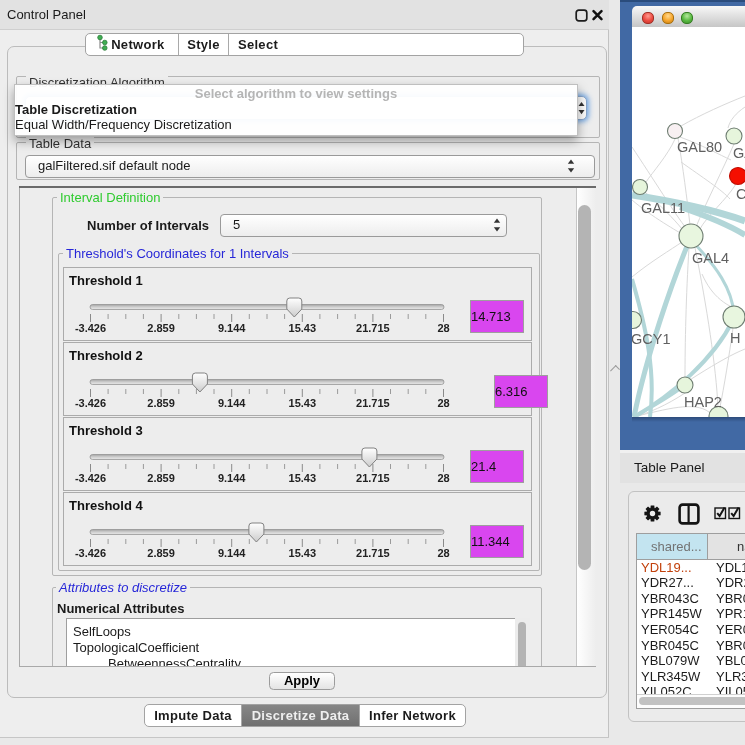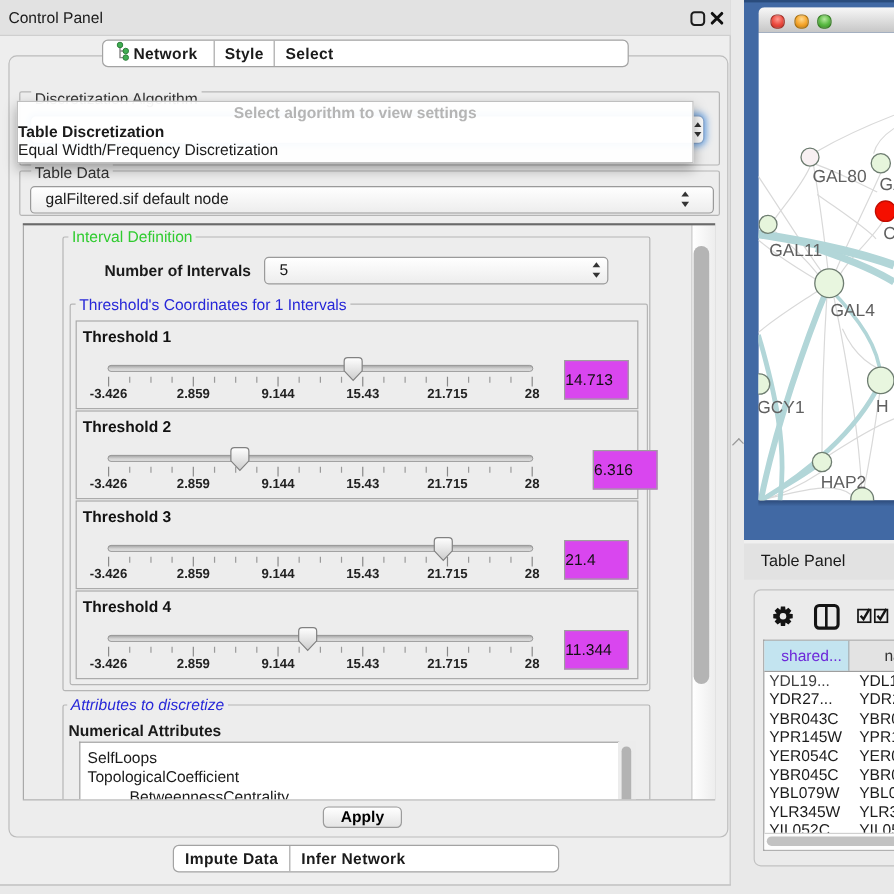--- a/index.html
+++ b/index.html
@@ -272,20 +272,21 @@
   <div class="a" style="left:498px;top:434px;width:8px;height:60px;background:#b3b3b3;border-radius:4px 4px 0 0;"></div>
   <div class="txt" style="left:53px;top:436px;">SelfLoops</div>
   <div class="txt" style="left:53px;top:452px;">TopologicalCoefficient</div>
   <div class="txt" style="left:44px;top:468px;margin-left:44px;">BetweennessCentrality</div>
 </div>
 
 <div class="a" style="left:269px;top:672px;width:64px;height:16px;background:linear-gradient(#ffffff,#e4e4e4);border:1px solid #9c9c9c;border-radius:4.5px;text-align:center;font-size:13px;line-height:16px;color:#000;font-weight:bold;">Apply</div>
 
 <div class="seg" style="left:144px;top:704px;width:320px;height:21px;">
 <div style="width:96px;">Impute Data</div>
+<div class="on" style="width:117px;">Discretize Data</div>
 <div style="width:105px;">Infer Network</div>
 </div>
 <div class="a" style="left:0;top:737px;width:609px;height:1px;background:#c6c6c6;"></div>
 <div class="a" style="left:612px;top:366px;width:5px;height:7px;border-left:1.5px solid #9a9a9a;border-top:1.5px solid #9a9a9a;transform:rotate(45deg);"></div>
 
 <div class="a" style="left:620px;top:0;width:125px;height:450px;background:#4169a4;"></div>
 <div class="a" style="left:620px;top:0;width:125px;height:2px;background:#2a4c7c;"></div>
 
 <div class="a" style="left:632px;top:6px;width:113px;height:21px;background:linear-gradient(#f8f8f8,#c6c6c6);border-bottom:1px solid #8c8c8c;border-top-left-radius:5px;"></div>
 <div class="a" style="left:642px;top:11.5px;width:10px;height:10px;border-radius:5px;background:radial-gradient(circle at 50% 30%,#ff9a90,#ec4a40 55%,#c03428);border:0.5px solid #a03028;"></div>
@@ -368,23 +369,23 @@
 <rect x="16" y="3" width="10.5" height="10.5" stroke-width="1.4"></rect>
 <path d="M4.2 8.2 L6.6 11 L11.6 2.4" stroke-width="2"></path>
 <path d="M18.2 8.2 L20.6 11 L25.6 2.4" stroke-width="2"></path>
 </g>
 </svg>
 
 <div class="a" style="left:636px;top:533px;width:109px;height:174px;border:1px solid #9e9e9e;border-right:none;background:#fff;"></div>
 <div class="a" style="left:637px;top:534px;width:70px;height:25px;background:#c3e4f0;border-right:1px solid #9e9e9e;"></div>
 <div class="a" style="left:708px;top:534px;width:37px;height:25px;background:#e3e3e3;"></div>
 <div class="a" style="left:637px;top:559px;width:108px;height:1px;background:#9e9e9e;"></div>
-<div class="txt" style="left:651px;top:534px;line-height:25px;color:#6d28d9;">shared...</div>
+<div class="txt" style="left:651px;top:534px;line-height:25px;color:#737373;">shared...</div>
 <div class="txt" style="left:737px;top:534px;line-height:25px;color:#333;">na</div>
-<div class="txt" style="left:641px;top:559.5px;line-height:15.6px;color:#404040;">YDL19...</div>
+<div class="txt" style="left:641px;top:559.5px;line-height:15.6px;color:#c2410c;">YDL19...</div>
 <div class="txt" style="left:716px;top:559.5px;line-height:15.6px;color:#1c1c1c;">YDL194W</div>
 <div class="txt" style="left:641px;top:575.1px;line-height:15.6px;color:#1c1c1c;">YDR27...</div>
 <div class="txt" style="left:716px;top:575.1px;line-height:15.6px;color:#1c1c1c;">YDR277C</div>
 <div class="txt" style="left:641px;top:590.7px;line-height:15.6px;color:#1c1c1c;">YBR043C</div>
 <div class="txt" style="left:716px;top:590.7px;line-height:15.6px;color:#1c1c1c;">YBR043C</div>
 <div class="txt" style="left:641px;top:606.3px;line-height:15.6px;color:#1c1c1c;">YPR145W</div>
 <div class="txt" style="left:716px;top:606.3px;line-height:15.6px;color:#1c1c1c;">YPR145W</div>
 <div class="txt" style="left:641px;top:621.9px;line-height:15.6px;color:#1c1c1c;">YER054C</div>
 <div class="txt" style="left:716px;top:621.9px;line-height:15.6px;color:#1c1c1c;">YER054C</div>
 <div class="txt" style="left:641px;top:637.5px;line-height:15.6px;color:#1c1c1c;">YBR045C</div>

